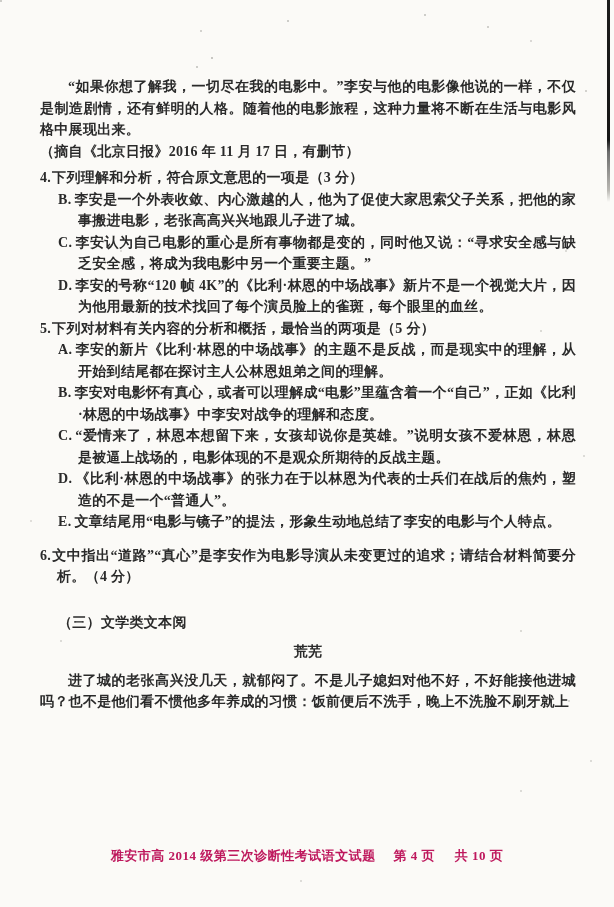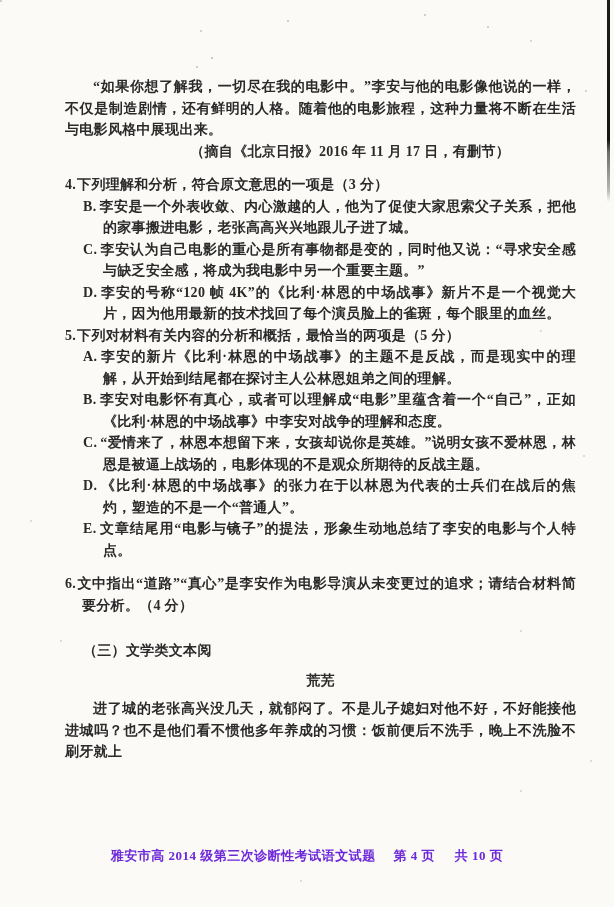--- a/index.html
+++ b/index.html
@@ -25,47 +25,47 @@
     background: linear-gradient(to bottom, #1c1c1c 0px, #161616 140px, #6b6b6b 152px, #b9b7b2 190px, rgba(185,183,178,0) 202px);
   }
   .noise { position: absolute; top: 0; left: 0; width: 2px; height: 2px; border-radius: 50%; background: #8d8c88; opacity: .55;
     box-shadow: 200px 30px 0 #9a9994, 287px 20px 0 #8d8c88, 424px 14px 0 #8d8c88, 487px 26px 0 #95948f,
     211px 57px 0 #7f7e7a, 196px 66px 0 #8d8c88, 530px 40px 0 #aaa9a4, 585px 90px 0 #9a9994,
     565px 250px 0 #b0afa9, 540px 330px 0 #adaca6, 583px 455px 0 #b0afa9, 520px 630px 0 #adaca6,
     60px 640px 0 #b0afa9, 568px 700px 0 #b0afa9, 300px 880px 0 #b3b2ac, 520px 790px 0 #b0afa9,
     455px 852px 0 #9a9994, 120px 250px 0 #b8b7b1, 30px 520px 0 #b8b7b1, 590px 760px 0 #b0afa9; }
   .content {
     position: relative;
-    padding: 76px 38px 0 65px;
+    padding: 76px 38px 0 40px;
     font-size: 14px;
     line-height: 21.5px;
     font-weight: 600;
     letter-spacing: 0.3px;
     text-align: justify;
   }
   .para { text-indent: 2em; }
-  .citation { text-align: right; padding-right: 66px; margin-bottom: 12px; }
+  .citation { padding-right: 66px; margin-bottom: 5px; }
   .stem { padding-left: 17px; text-indent: -17px; font-weight: 700; }
   .q-num { margin-right: 1px; }
   .options { }
   .option { padding-left: 38px; text-indent: -20px; }
   .opt-label { margin-right: 3px; }
   .q6 { margin-top: 12px; }
   .section-head { margin-top: 24px; padding-left: 18px; font-weight: 700; }
   .section-inst { padding-left: 52px; }
   .story-title { text-align: center; margin-top: 8px; margin-bottom: 7px; font-weight: 700; }
   .footer {
     position: absolute;
     left: 0; right: 0;
     top: 847px;
     text-align: center;
     font-size: 13px;
     font-weight: 700;
     letter-spacing: 0.5px;
-    color: #6d28d9;
+    color: #be185d;
   }
   .footer span { display: inline-block; }
   .footer .f-page { margin-left: 14px; }
   .footer .f-total { margin-left: 16px; }
 </style>
 </head>
 <body>
 
 <div class="page">
   <div class="scan-edge"></div>

